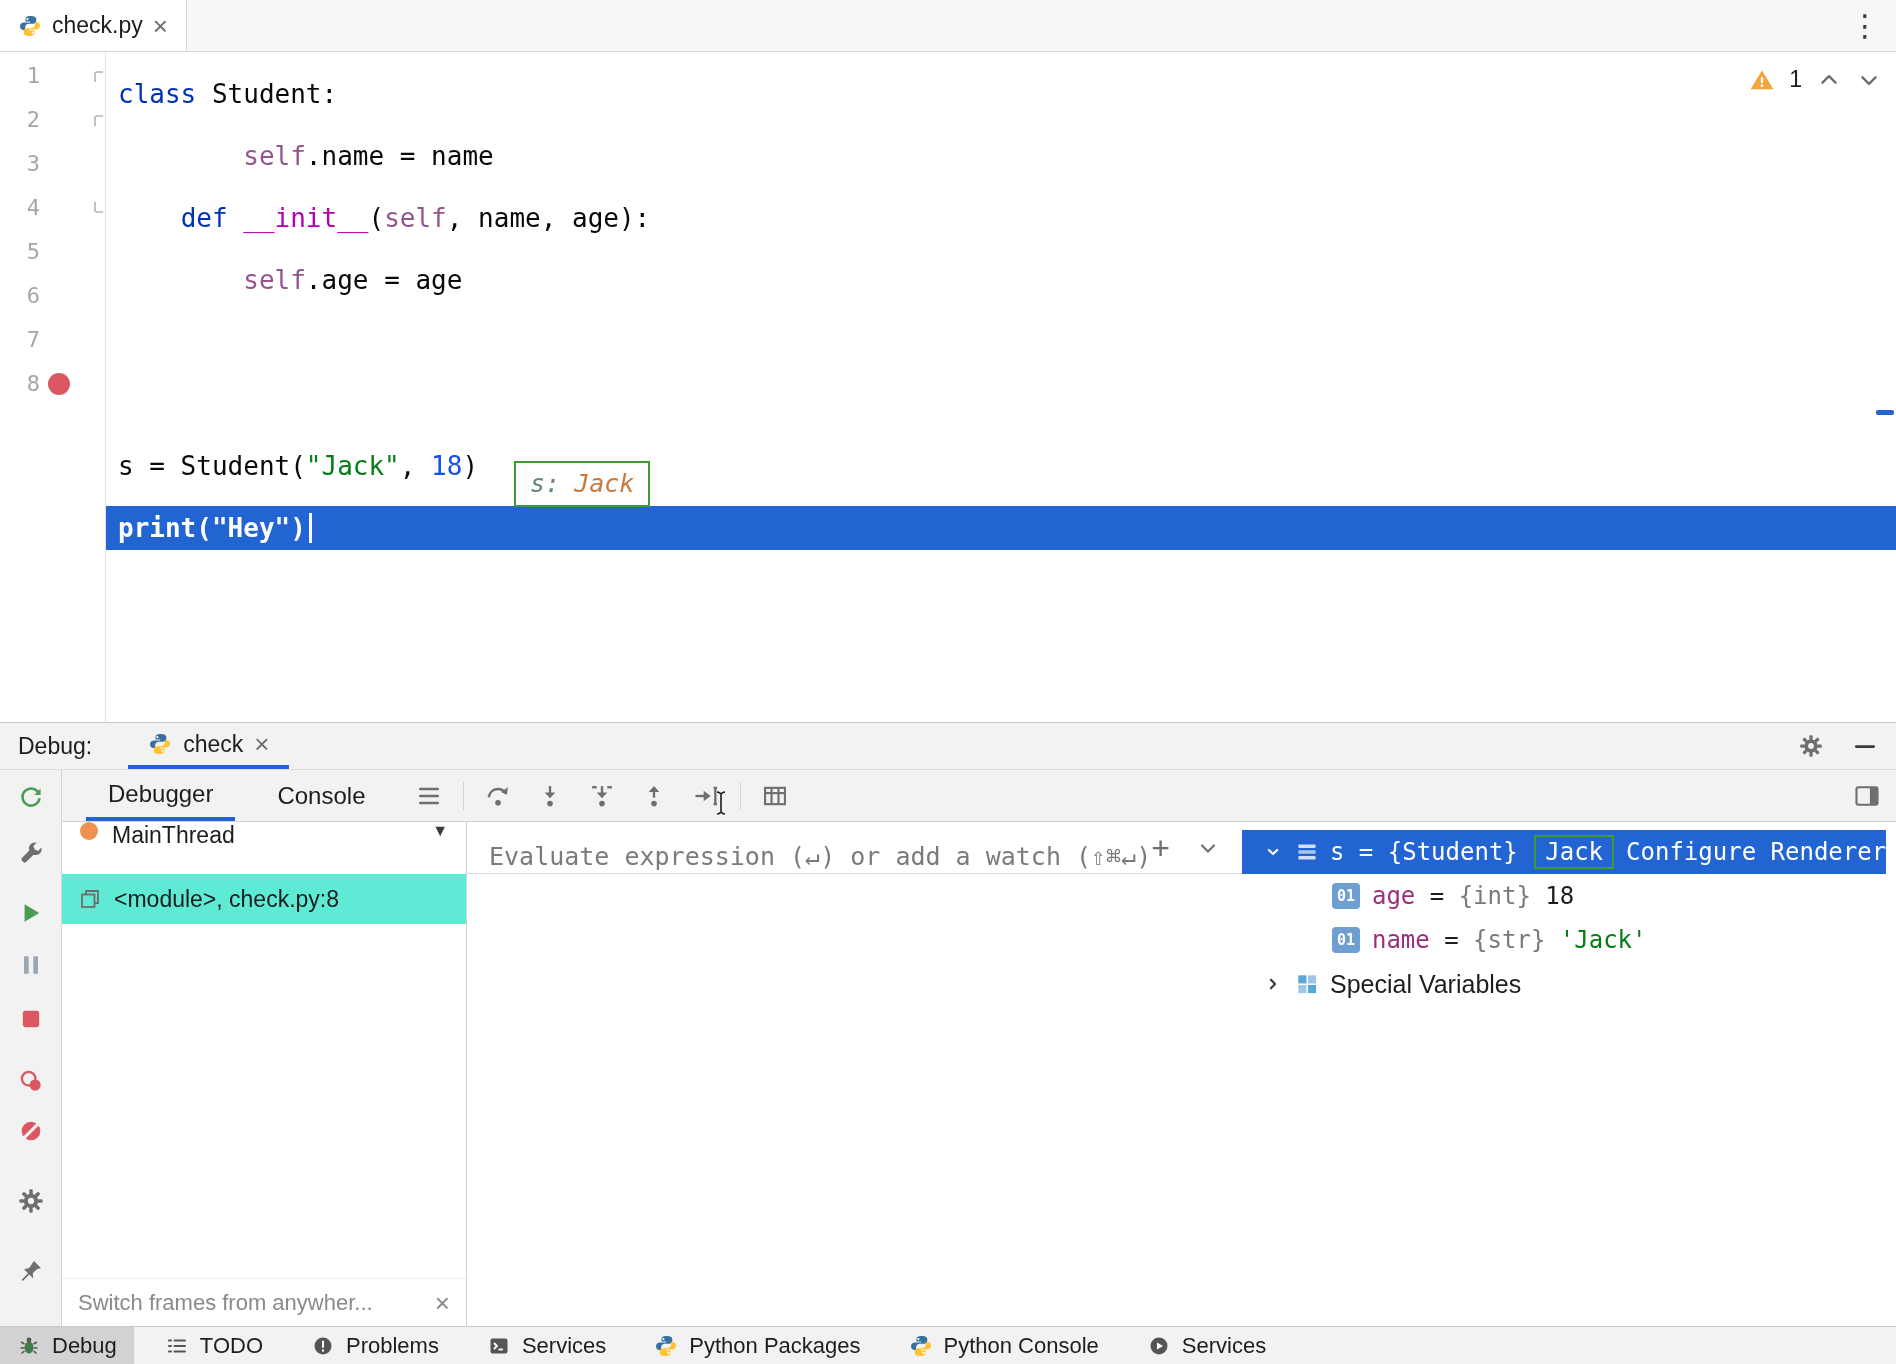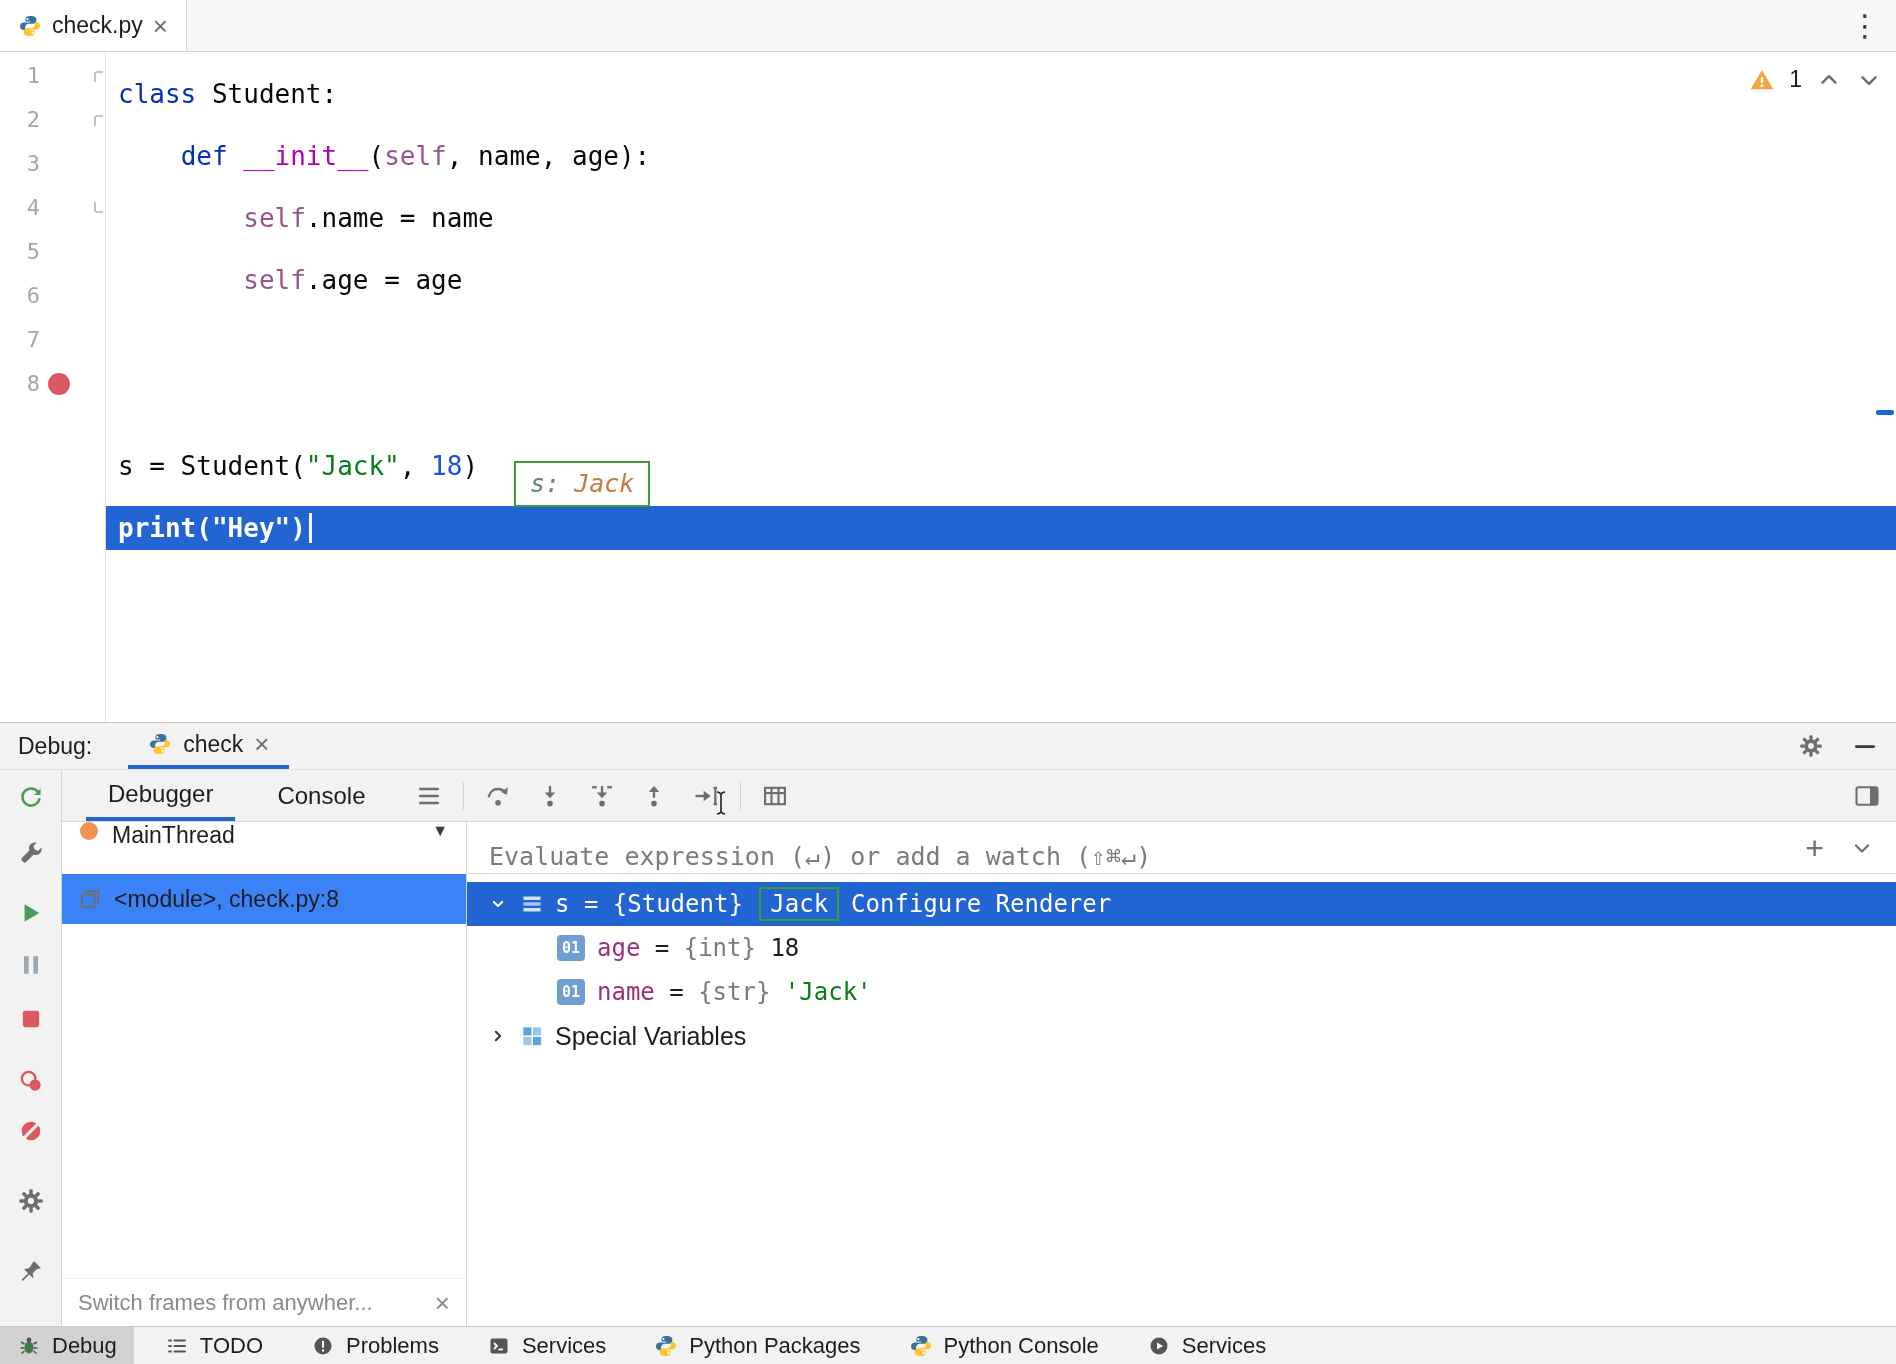--- a/index.html
+++ b/index.html
@@ -64,26 +64,26 @@
   .tsep { width:1px; height:28px; background:#d4d4d4; margin:0 8px; }
   .tspacer { flex:1; }
   .layouticon { margin-right:14px; }
   .ibeam { position:absolute; left:652px; top:20px; }
 
   .panels { flex:1; display:flex; min-height:0; background:#fff; }
   .frames { width:405px; flex:none; border-right:1px solid #d4d4d4; display:flex; flex-direction:column; background:#fff; }
   .thread-row { height:52px; flex:none; display:flex; align-items:flex-start; padding:0 18px; gap:14px; font-size:23px; }
   .thread-dot { width:18px; height:18px; border-radius:50%; background:#f09150; flex:none; }
   .thread-caret { margin-left:auto; color:#3b3b3b; font-size:16px; }
-  .frame-row { height:50px; flex:none; background:#3b82f6; display:flex; align-items:center; padding:0 16px; gap:12px; font-size:23px; }
+  .frame-row { height:50px; flex:none; background:#5eead4; display:flex; align-items:center; padding:0 16px; gap:12px; font-size:23px; }
   .frame-row svg { width:24px; height:24px; display:block; }
   .frames-hint { margin-top:auto; height:48px; flex:none; display:flex; align-items:center; padding:0 16px; color:#8a8a8a; font-size:22px; border-top:1px solid #ececec; }
   .frames-hint .close { margin-left:auto; color:#8a8a8a; }
 
-  .vars { flex:1; display:flex; flex-direction:column; min-width:0; background:#fff; }
+  .vars { flex:1; display:flex; flex-direction:row; min-width:0; background:#fff; }
   .eval-row { height:52px; flex:none; border-bottom:1px solid #d9d9d9; display:flex; align-items:center; padding:0 22px; }
   .eval-text { color:#7b7b7b; font-size:25px; }
   .eval-icons { margin-left:auto; display:flex; gap:26px; align-items:center; color:#6e6e6e; }
   .plus { font-size:32px; line-height:1; color:#6e6e6e; }
   .eval-icons svg { width:24px; height:24px; display:block; }
   .vtree { padding-top:8px; }
   .vrow { height:44px; display:flex; align-items:center; font-size:24px; white-space:pre; padding-left:20px; font-family:"DejaVu Sans Mono","Liberation Mono","DejaVu Sans",monospace; }
   .vrow.selected { background:var(--c-accent); }
   .vrow.selected span { color:#fff !important; }
   .vrow.child { padding-left:90px; }
@@ -168,22 +168,22 @@
         <div class="gutter-row">
           <span class="lnum">7</span>
         </div>
         <div class="gutter-row">
           <span class="lnum">8</span>
           <span class="bp"></span>
         </div>
       </div>
     <div class="code-area m" id="code">
         <div class="code-row mono"><span class="tk-kw">class</span><span class="tk-pl"> Student:</span></div>
+        <div class="code-row mono"><span class="tk-pl">        </span><span class="tk-self">self</span><span class="tk-pl">.name = name</span></div>
         <div class="code-row mono"><span class="tk-pl">    </span><span class="tk-kw">def</span><span class="tk-pl"> </span><span class="tk-magic">__init__</span><span class="tk-pl">(</span><span class="tk-self">self</span><span class="tk-pl">, name, age):</span></div>
-        <div class="code-row mono"><span class="tk-pl">        </span><span class="tk-self">self</span><span class="tk-pl">.name = name</span></div>
         <div class="code-row mono"><span class="tk-pl">        </span><span class="tk-self">self</span><span class="tk-pl">.age = age</span></div>
         <div class="code-row mono"></div>
         <div class="code-row mono"></div>
         <div class="code-row mono"><span class="tk-pl">s = Student(</span><span class="tk-str">"Jack"</span><span class="tk-pl">, </span><span class="tk-num">18</span><span class="tk-pl">)</span><span class="hint mono"><span class="hl">s:</span><span class="hv">Jack</span></span></div>
         <div class="code-row mono exec"><span class="tk-pl">print("Hey")</span><span class="caret"></span></div>
       </div>
     <div class="inspections">
       <span id="warnIcon">
           <svg viewBox="0 0 24 24">
             <path d="M12 3 22.5 20.5h-21z" fill="#F2A63B"></path>

